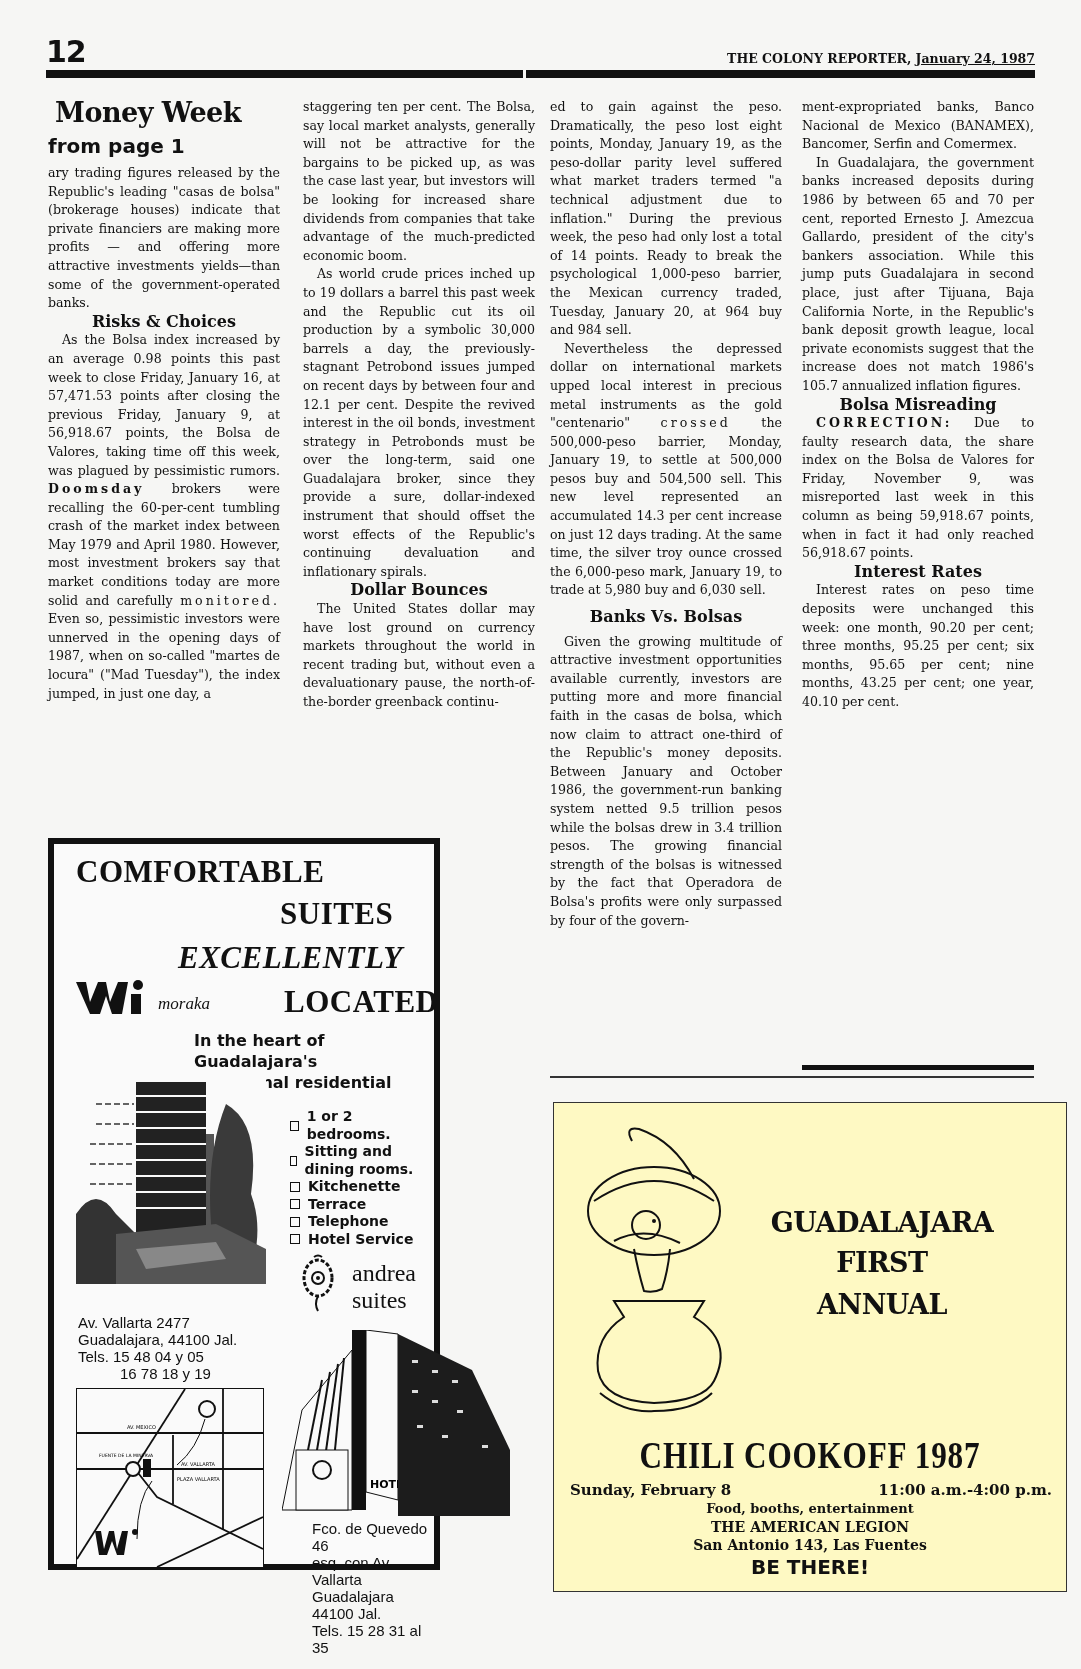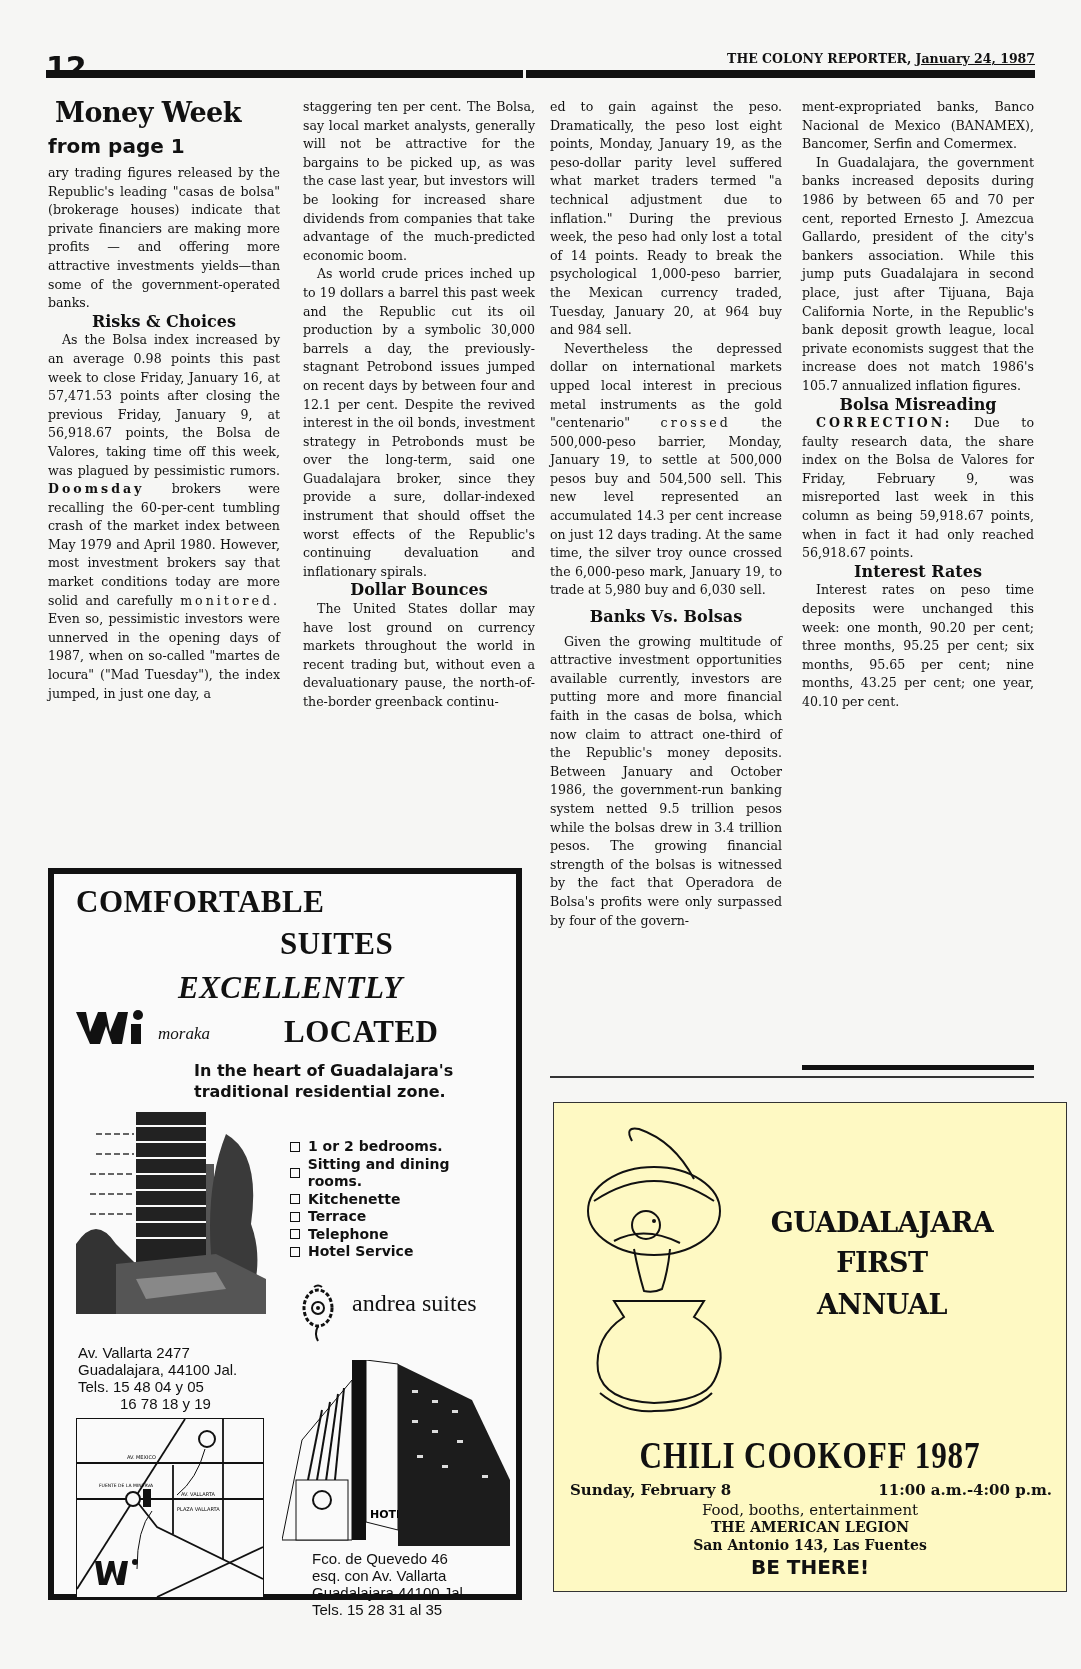--- a/index.html
+++ b/index.html
@@ -1,40 +1,40 @@
 <!DOCTYPE html>
 <html><head>
 <meta charset="utf-8">
 <style>
   html, body { margin: 0; padding: 0; }
   body {
     width: 1081px; height: 1669px; position: relative; overflow: hidden;
     background: #f6f6f4; color: #111;
     font-family: "DejaVu Serif", "Liberation Serif", serif;
   }
-  .page-num { position: absolute; left: 46px; top: 50px; font: 900 30px "DejaVu Sans", sans-serif; letter-spacing: -1px; }
+  .page-num { position: absolute; left: 46px; top: 34px; font: 900 30px "DejaVu Sans", sans-serif; letter-spacing: -1px; }
   .masthead { position: absolute; right: 46px; top: 51px; font: 700 12.5px "DejaVu Serif", serif; }
   .masthead .date { text-decoration: underline; }
   .rule-top { position: absolute; left: 46px; right: 46px; top: 70px; height: 8px; background: #111; }
   .rule-top .gap { position: absolute; left: 477px; width: 3px; height: 8px; background: #f6f6f4; }
 
   .col { position: absolute; top: 98px; width: 232px; font-size: 12.6px; line-height: 18.6px; text-align: justify; }
   .col p { margin: 0; text-indent: 14px; }
   .col p.noindent { text-indent: 0; }
   .c1 { left: 48px; }
   .c2 { left: 303px; }
   .c3 { left: 550px; }
   .c4 { left: 802px; }
   .headline { font: 900 27px "DejaVu Serif", serif; letter-spacing: -0.5px; margin: 0 0 4px 7px; line-height: 30px; }
   .kicker { font: 700 20px "DejaVu Sans", sans-serif; margin: 6px 0 6px 0; line-height: 24px; }
   .subhead { text-align: center; font-weight: 700; font-size: 16px; margin: 16px 0 16px 0; text-indent: 0 !important; }
   .spaced { letter-spacing: 3px; font-weight: 700; }
 
   
-  .ad-hotel { position: absolute; left: 48px; top: 868px; width: 474px; height: 732px; border: 6px solid #111; background: #fafafa; box-sizing: border-box; }
+  .ad-hotel { position: absolute; left: 48px; top: 838px; width: 392px; height: 732px; border: 6px solid #111; background: #fafafa; box-sizing: border-box; }
   .ad-hotel .big { position: absolute; font: 700 31px "Liberation Serif", serif; letter-spacing: 0.5px; }
   .ad-hotel .h1 { left: 22px; top: 10px; }
   .ad-hotel .h2 { left: 226px; top: 52px; }
   .ad-hotel .h3 { left: 124px; top: 96px; font-style: italic; }
   .ad-hotel .h4 { left: 230px; top: 140px; }
   .logo { position: absolute; }
   .logo-main { left: 22px; top: 134px; width: 68px; height: 38px; }
   .brand { position: absolute; left: 104px; top: 150px; font: italic 17px "Liberation Serif", serif; }
   .tagline { position: absolute; left: 140px; top: 186px; font: 700 16px "DejaVu Sans", sans-serif; line-height: 21px; }
   .building1 { position: absolute; left: 22px; top: 230px; width: 190px; height: 210px; }
@@ -55,21 +55,21 @@
   
   .ad-chili { position: absolute; left: 553px; top: 1102px; width: 514px; height: 490px; border: 1.5px solid #333; background: #fef9c3; box-sizing: border-box; }
   .cartoon { position: absolute; left: 30px; top: 18px; width: 160px; height: 300px; }
   .chili-title { position: absolute; left: 198px; width: 260px; text-align: center; font: 900 27px "DejaVu Serif", serif; letter-spacing: -0.5px; line-height: 40px; }
   .ct1 { top: 100px; }
   .ct2 { top: 140px; }
   .ct3 { top: 182px; }
   .cookoff { position: absolute; left: 0; right: 0; top: 330px; text-align: center; font: 700 38px "Liberation Serif", serif; transform: scaleX(0.82); letter-spacing: 1px; }
   .date-row { position: absolute; left: 16px; right: 14px; top: 378px; display: flex; justify-content: space-between; font: 700 15px "DejaVu Serif", serif; }
   .chili-line { position: absolute; left: 0; right: 0; text-align: center; font: 700 14px "DejaVu Serif", serif; }
-  .cl1 { top: 398px; font-weight: 400; font-size: 15px; }
+  .cl1 { top: 398px; font-weight: 700; font-size: 13px; }
   .cl2 { top: 416px; }
   .cl3 { top: 434px; }
   .bethere { position: absolute; left: 0; right: 0; top: 452px; text-align: center; font: 700 20px "DejaVu Sans", sans-serif; }
 </style>
 </head>
 <body>
 
 <div class="page-num">12</div>
 <div class="masthead">
   <span>THE COLONY REPORTER,</span>
@@ -98,21 +98,21 @@
   <p class="noindent">ed to gain against the peso. Dramatically, the peso lost eight points, Monday, January 19, as the peso-dollar parity level suffered what market traders termed "a technical adjustment due to inflation." During the previous week, the peso had only lost a total of 14 points. Ready to break the psychological 1,000-peso barrier, the Mexican currency traded, Tuesday, January 20, at 964 buy and 984 sell.</p>
   <p><span>Nevertheless the depressed dollar on international markets upped local interest in precious metal instruments as the gold "centenario"</span> <span class="spaced" style="font-weight:400">crossed</span> <span>the 500,000-peso barrier, Monday, January 19, to settle at 500,000 pesos buy and 504,500 sell. This new level represented an accumulated 14.3 per cent increase on just 12 days trading. At the same time, the silver troy ounce crossed the 6,000-peso mark, January 19, to trade at 5,980 buy and 6,030 sell.</span></p>
   <p class="subhead" style="margin:8px 0 6px 0">Banks Vs. Bolsas</p>
   <p>Given the growing multitude of attractive investment opportunities available currently, investors are putting more and more financial faith in the casas de bolsa, which now claim to attract one-third of the Republic's money deposits. Between January and October 1986, the government-run banking system netted 9.5 trillion pesos while the bolsas drew in 3.4 trillion pesos. The growing financial strength of the bolsas is witnessed by the fact that Operadora de Bolsa's profits were only surpassed by four of the govern-</p>
 </div>
 
 <div class="col c4">
   <p class="noindent">ment-expropriated banks, Banco Nacional de Mexico (BANAMEX), Bancomer, Serfin and Comermex.</p>
   <p>In Guadalajara, the government banks increased deposits during 1986 by between 65 and 70 per cent, reported Ernesto J. Amezcua Gallardo, president of the city's bankers association. While this jump puts Guadalajara in second place, just after Tijuana, Baja California Norte, in the Republic's bank deposit growth league, local private economists suggest that the increase does not match 1986's 105.7 annualized inflation figures.</p>
   <p class="subhead">Bolsa Misreading</p>
-  <p><span class="spaced">CORRECTION:</span> <span>Due to faulty research data, the share index on the Bolsa de Valores for Friday, February 9, was misreported last week in this column as being 59,918.67 points, when in fact it had only reached 56,918.67 points.</span></p>
+  <p><span class="spaced">CORRECTION:</span> <span>Due to faulty research data, the share index on the Bolsa de Valores for Friday, November 9, was misreported last week in this column as being 59,918.67 points, when in fact it had only reached 56,918.67 points.</span></p>
   <p class="subhead">Interest Rates</p>
   <p>Interest rates on peso time deposits were unchanged this week: one month, 90.20 per cent; three months, 95.25 per cent; six months, 95.65 per cent; nine months, 43.25 per cent; one year, 40.10 per cent.</p>
 </div>
 
 <div class="rule-mid"></div>
 <div class="rule-under"></div>
 
 <div class="ad-hotel">
   <div class="big h1">COMFORTABLE</div>
   <div class="big h2">SUITES</div>

